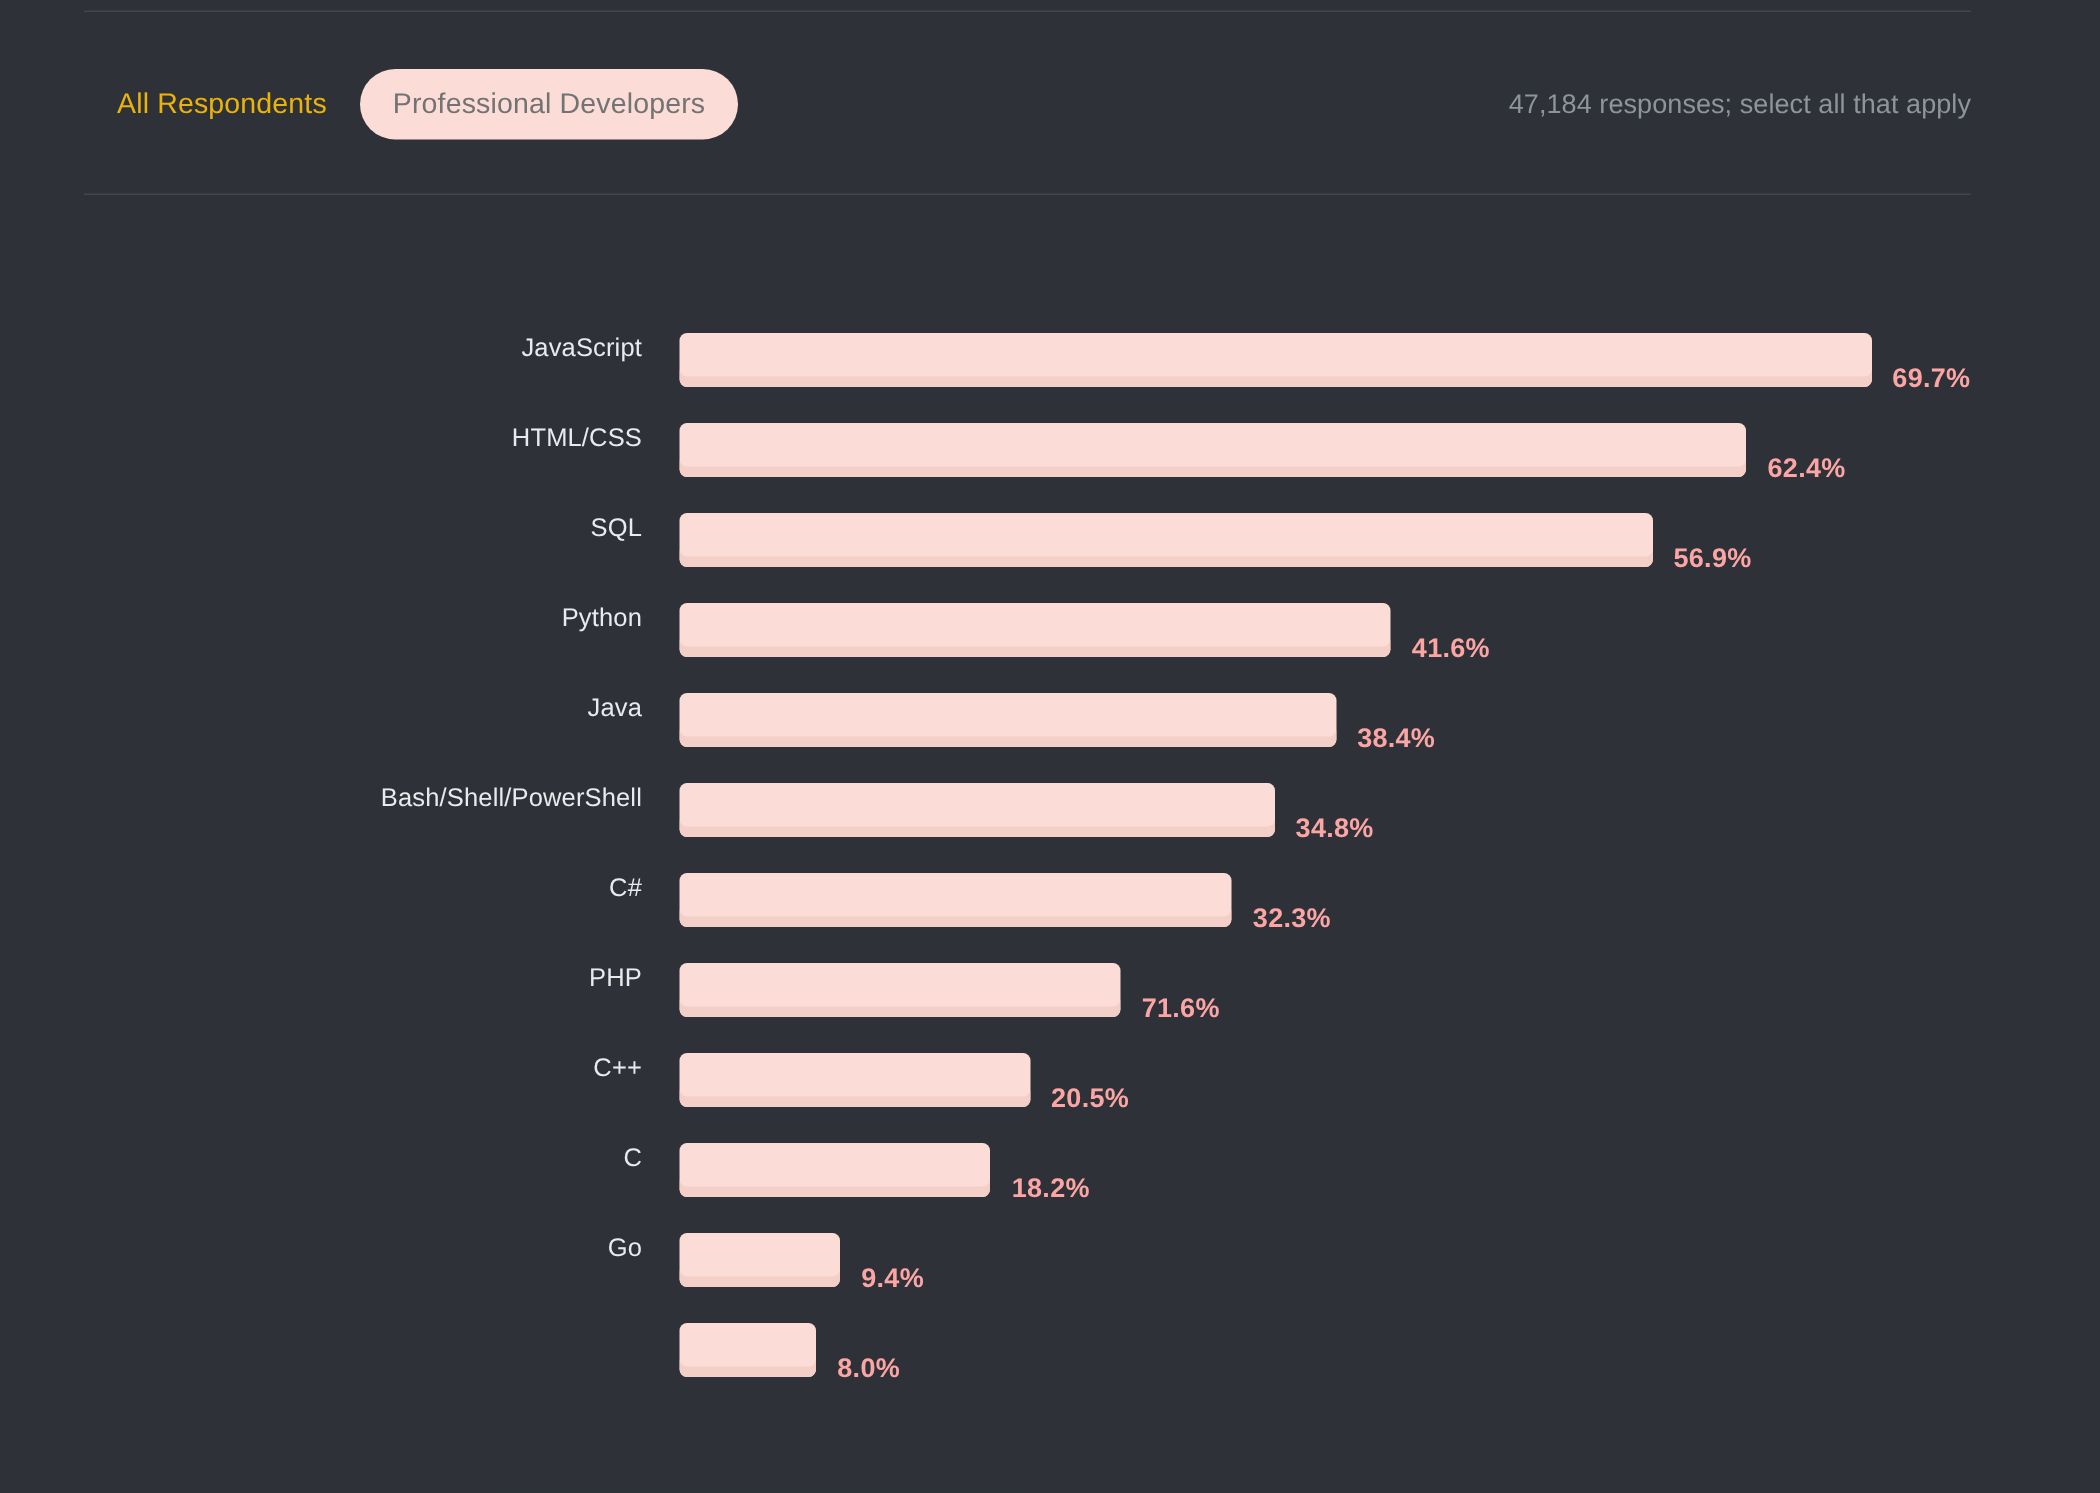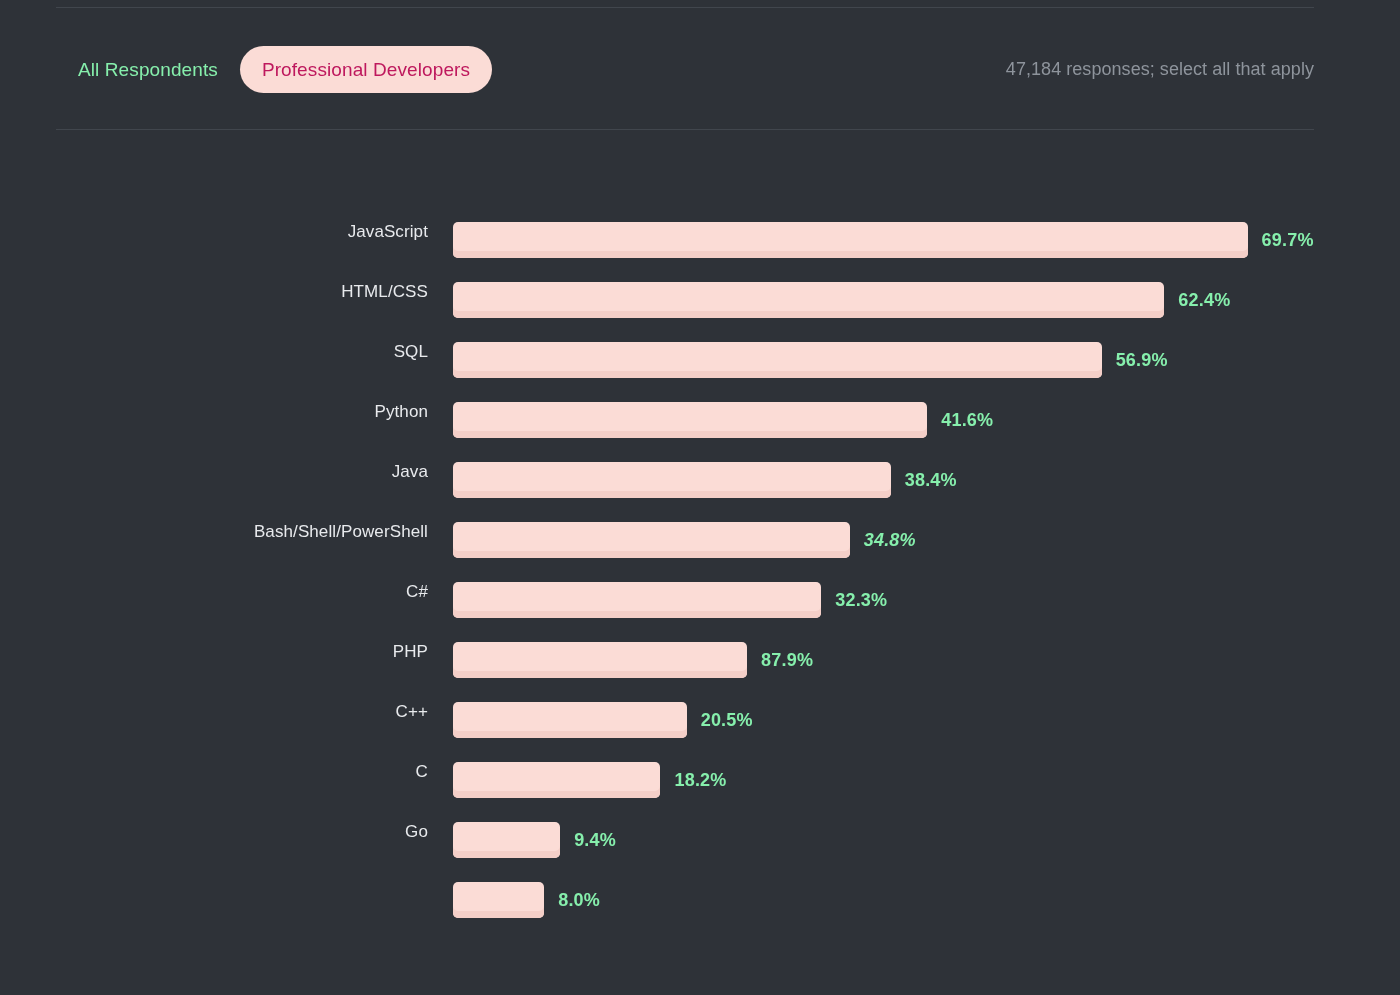--- a/index.html
+++ b/index.html
@@ -43,33 +43,33 @@
 
   .seg {
     display: flex;
     align-items: center;
   }
 
   .seg-btn {
     font-family: "Liberation Sans", sans-serif;
     font-size: 19px;
     line-height: 1;
-    color: #86efac;
+    color: #eab308;
     background: transparent;
     border: none;
     padding: 14px 22px;
     border-radius: 26px;
     cursor: pointer;
     white-space: nowrap;
     letter-spacing: 0.1px;
   }
 
   .seg-btn.active {
     background: #fbdcd6;
-    color: #be185d;
+    color: #737373;
   }
 
   .responses-note {
     margin-left: auto;
     font-size: 18px;
     color: #8e949c;
     white-space: nowrap;
     letter-spacing: 0.05px;
   }
 
@@ -112,24 +112,24 @@
     left: 0;
     top: 0;
     height: 36px;
     background: #fbdcd6;
     border-radius: 5px;
     box-shadow: inset 0 -7px 0 0 #f4cfc8;
   }
 
   .bar-value {
     position: absolute;
-    top: 8px;
+    top: 20px;
     font-size: 18px;
     font-weight: bold;
-    color: #86efac;
+    color: #fca5a5;
     white-space: nowrap;
     letter-spacing: 0.2px;
   }
 </style>
 </head>
 <body>
 
 <div class="page">
 
   <div class="divider top"></div>
@@ -177,35 +177,35 @@
         <div class="bar-label">Java</div>
         <div class="bar-track">
           <div class="bar" style="width: 437.76px;"></div>
           <div class="bar-value" style="left: 451.76px;">38.4%</div>
         </div>
       </div>
       <div class="bar-row">
         <div class="bar-label">Bash/Shell/PowerShell</div>
         <div class="bar-track">
           <div class="bar" style="width: 396.72px;"></div>
-          <div class="bar-value" style="left: 410.72px; font-style: italic;">34.8%</div>
+          <div class="bar-value" style="left: 410.72px;">34.8%</div>
         </div>
       </div>
       <div class="bar-row">
         <div class="bar-label">C#</div>
         <div class="bar-track">
           <div class="bar" style="width: 368.22px;"></div>
           <div class="bar-value" style="left: 382.22px;">32.3%</div>
         </div>
       </div>
       <div class="bar-row">
         <div class="bar-label">PHP</div>
         <div class="bar-track">
           <div class="bar" style="width: 294.12px;"></div>
-          <div class="bar-value" style="left: 308.12px;">87.9%</div>
+          <div class="bar-value" style="left: 308.12px;">71.6%</div>
         </div>
       </div>
       <div class="bar-row">
         <div class="bar-label">C++</div>
         <div class="bar-track">
           <div class="bar" style="width: 233.7px;"></div>
           <div class="bar-value" style="left: 247.7px;">20.5%</div>
         </div>
       </div>
       <div class="bar-row">

